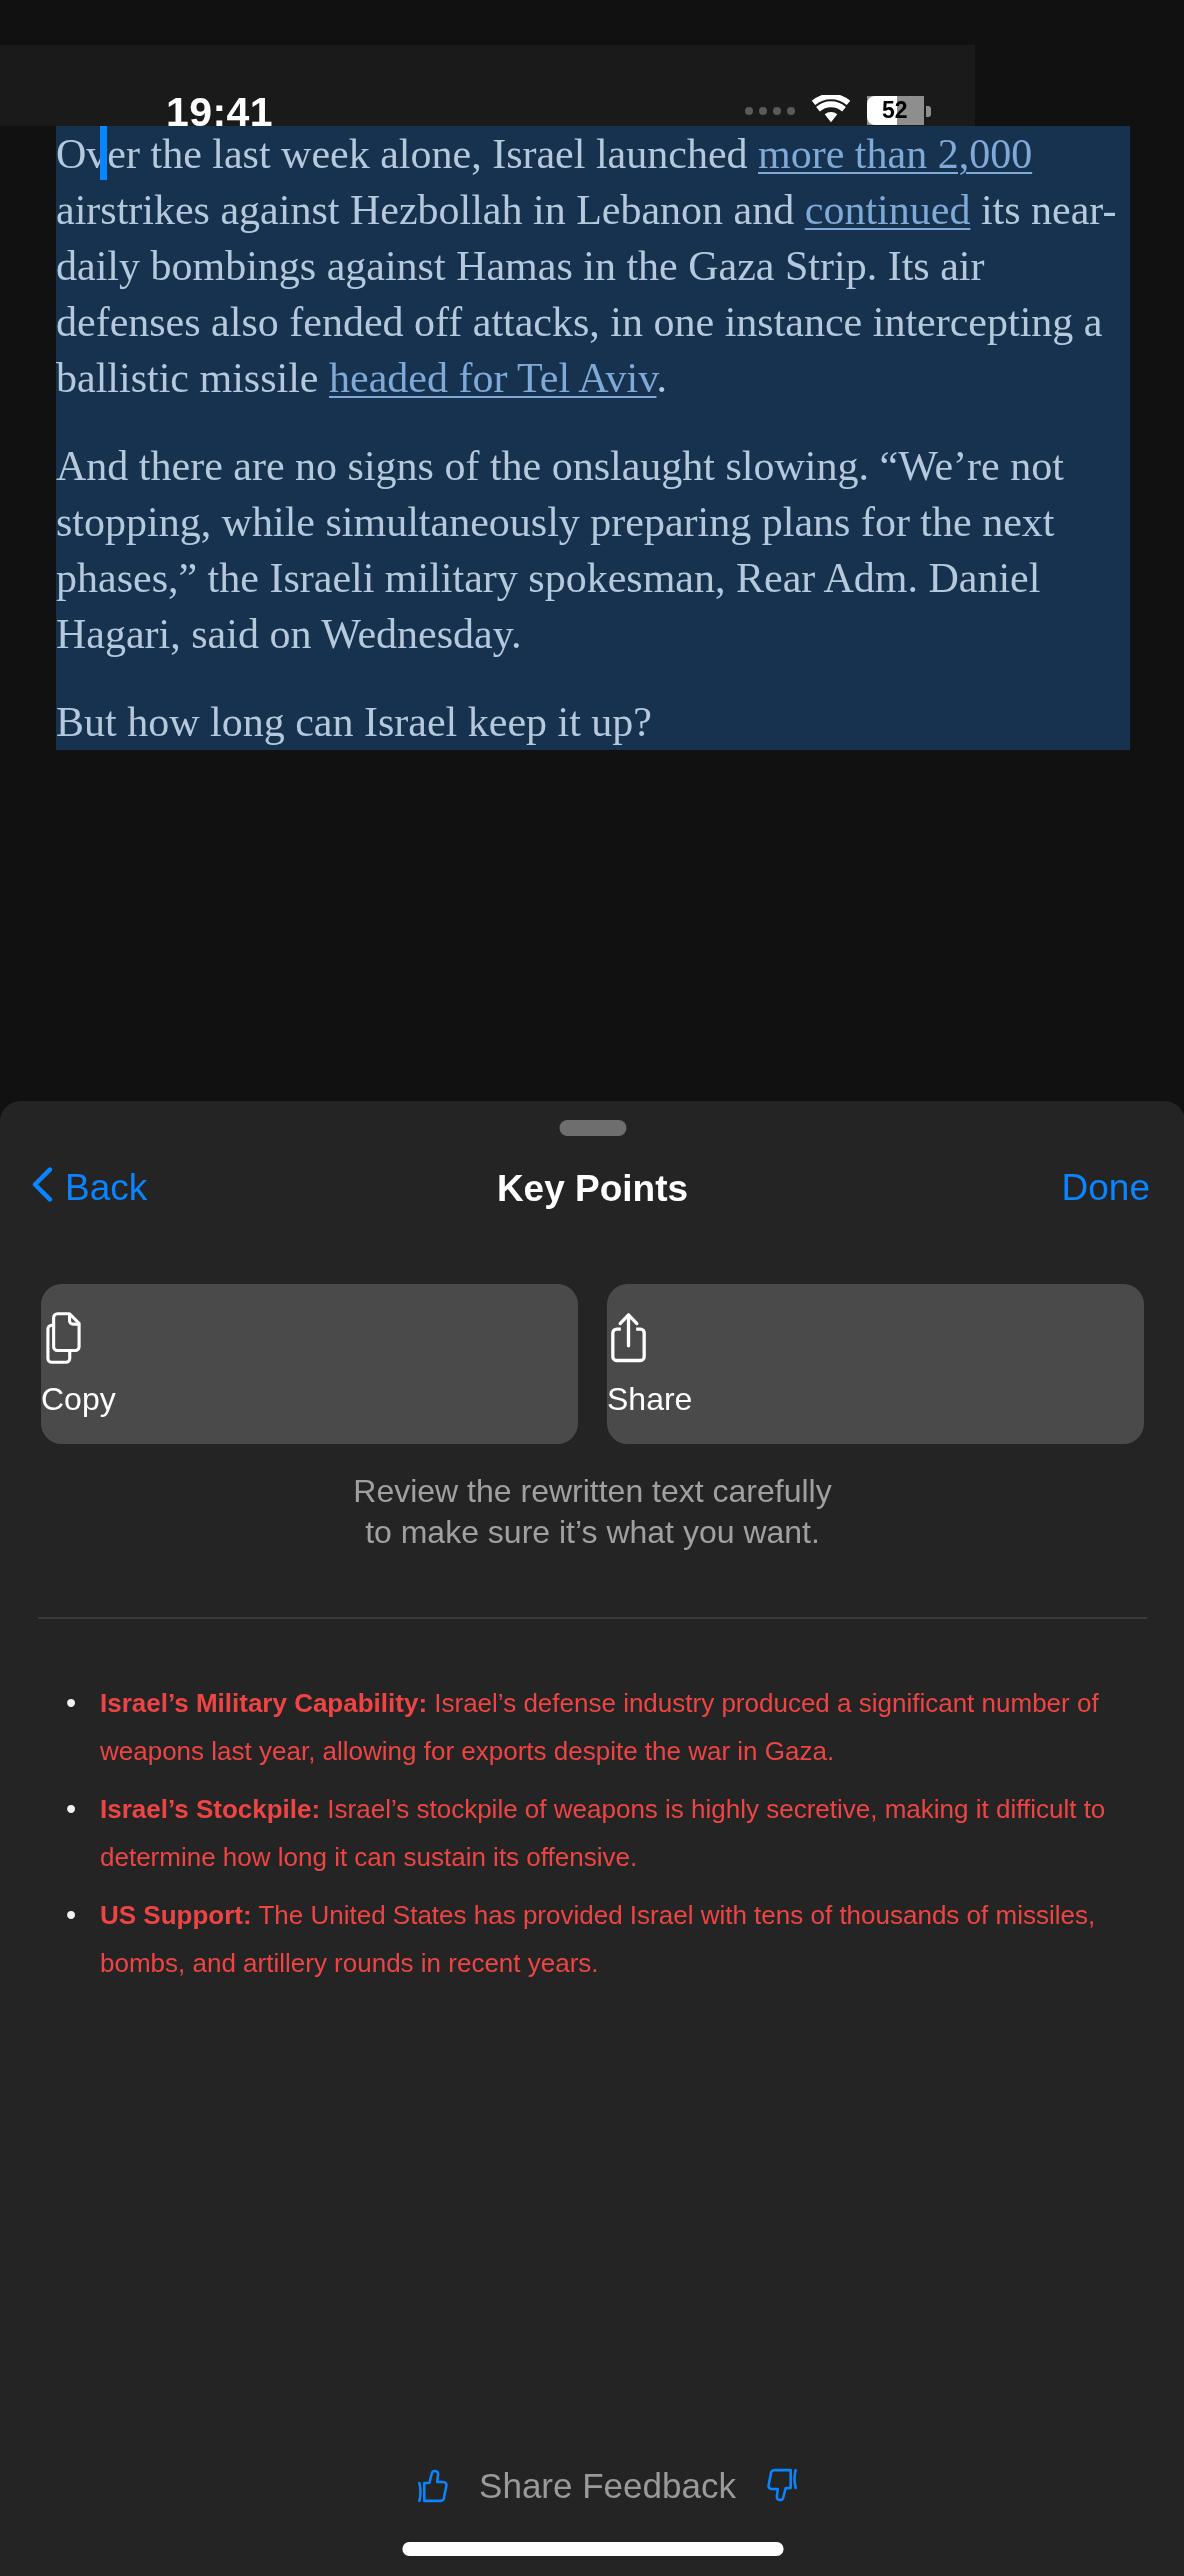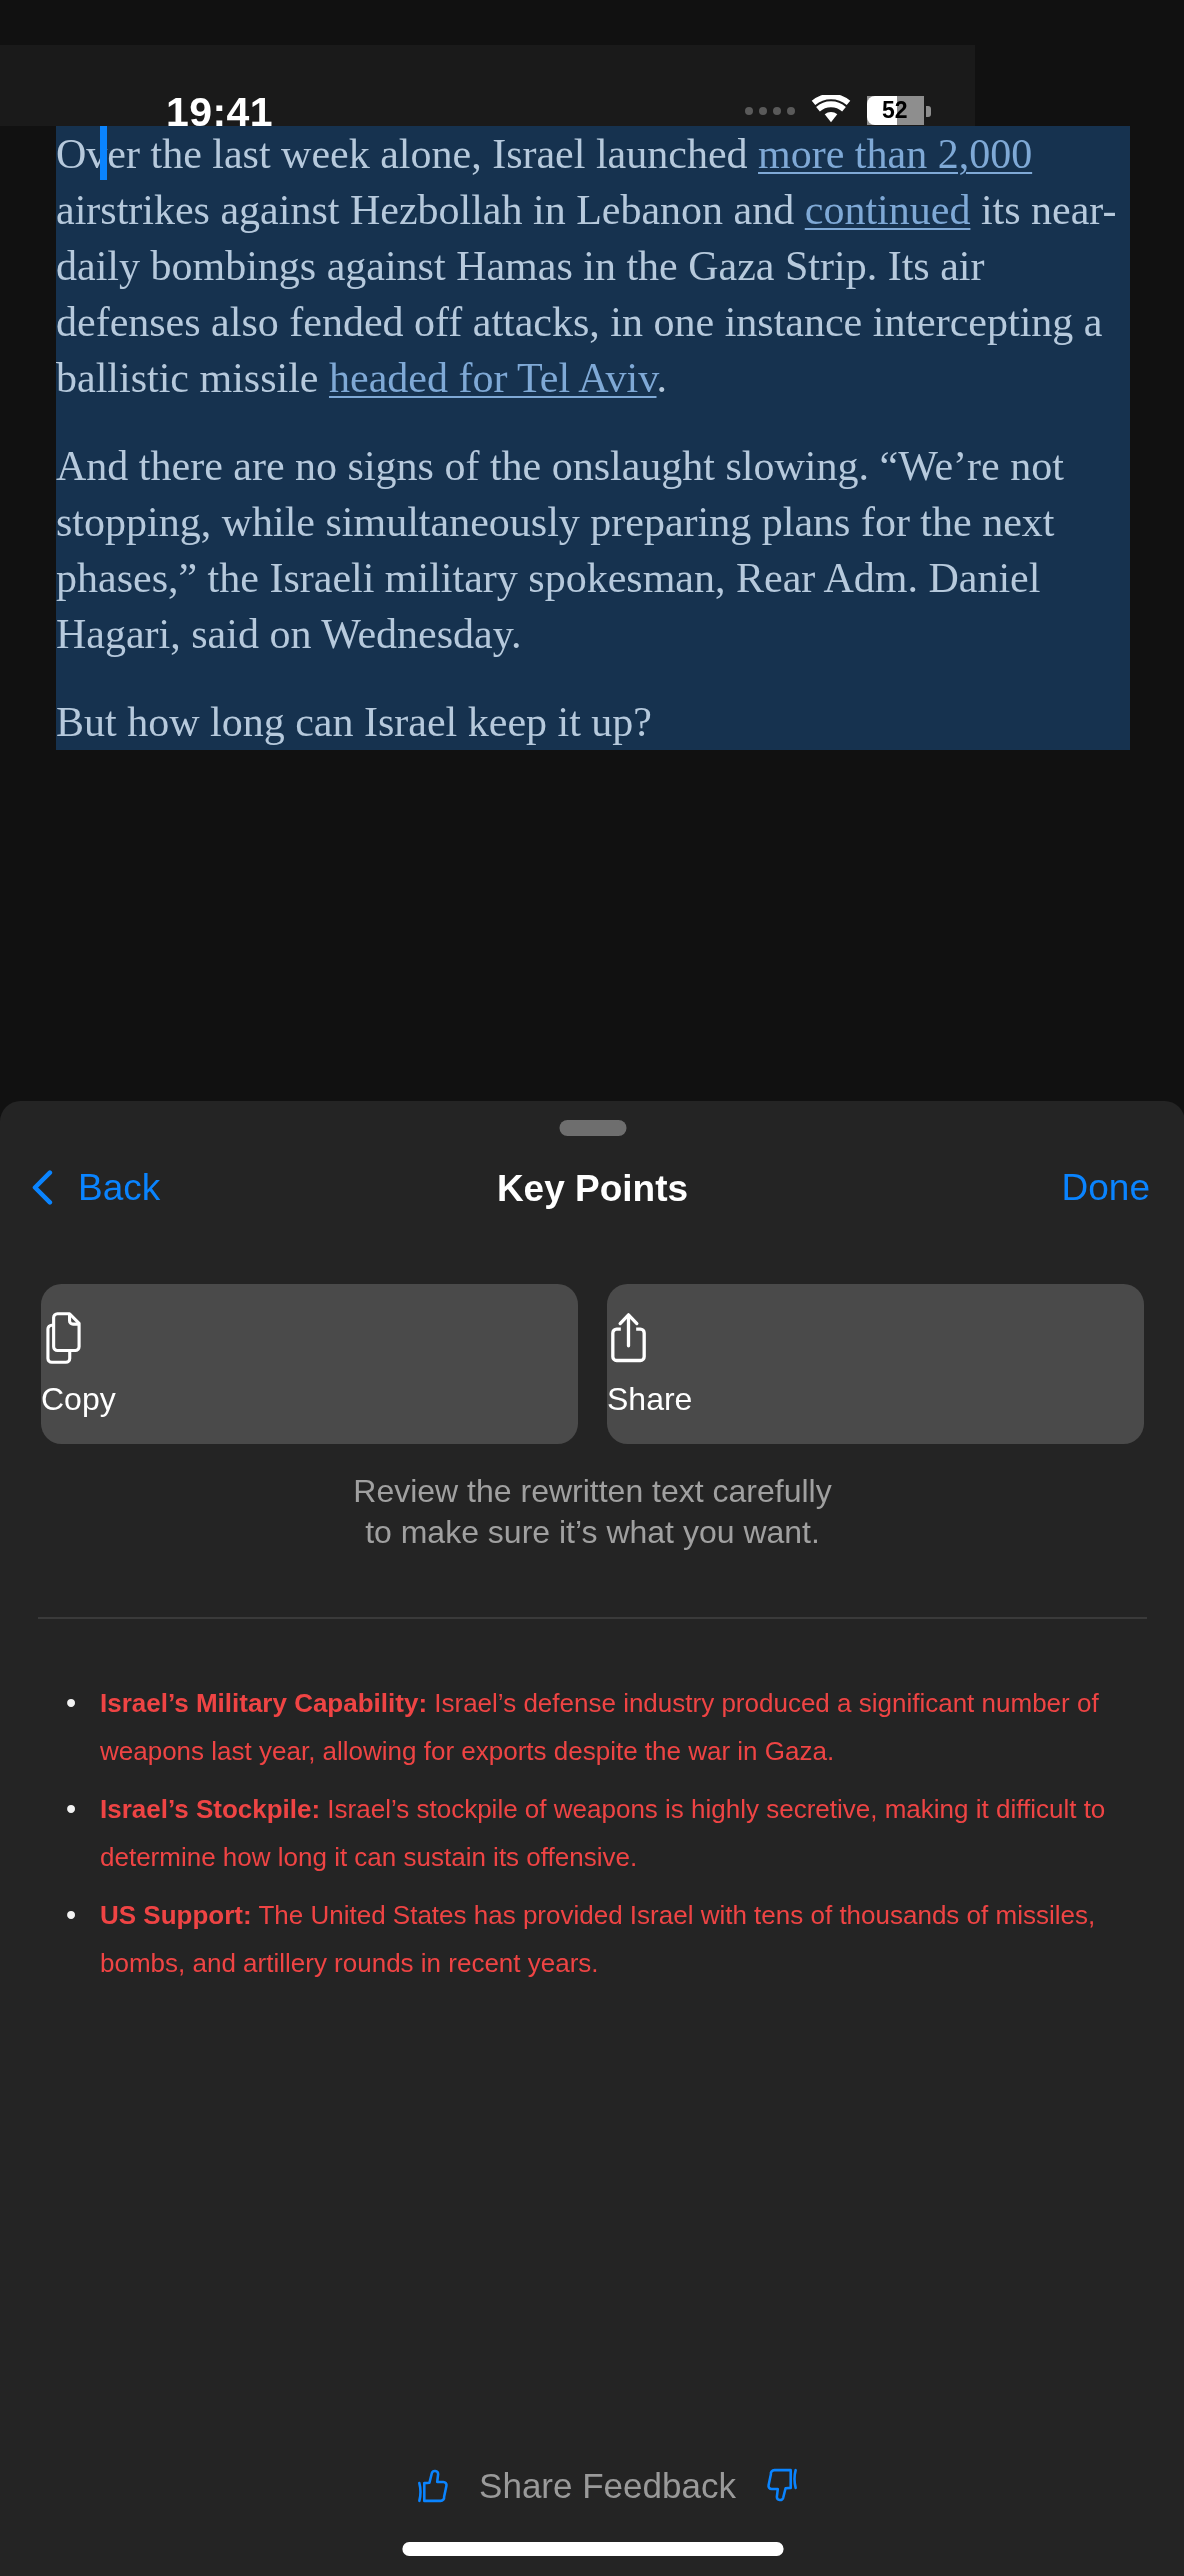--- a/index.html
+++ b/index.html
@@ -123,21 +123,21 @@
     width:67px; height:16px;
     border-radius:8px;
     background:#6e6e6e;
   }
   #sheet-header {
     position:absolute; top:57px; left:0;
     width:1185px; height:81px;
   }
   #back-button {
     position:absolute; left:31px; top:8.8px;
-    display:flex; align-items:center; gap:25px;
+    display:flex; align-items:flex-start; gap:12px;
     color:#0a84ff; font-size:37px;
   }
   .chev-back { width:22px; height:35px; display:block; }
   #sheet-title {
     position:absolute; left:0; top:10.3px;
     width:1185px; text-align:center;
     font-size:37px; font-weight:700; color:#ffffff;
   }
   #done-button {
     position:absolute; right:35px; top:8.8px;

